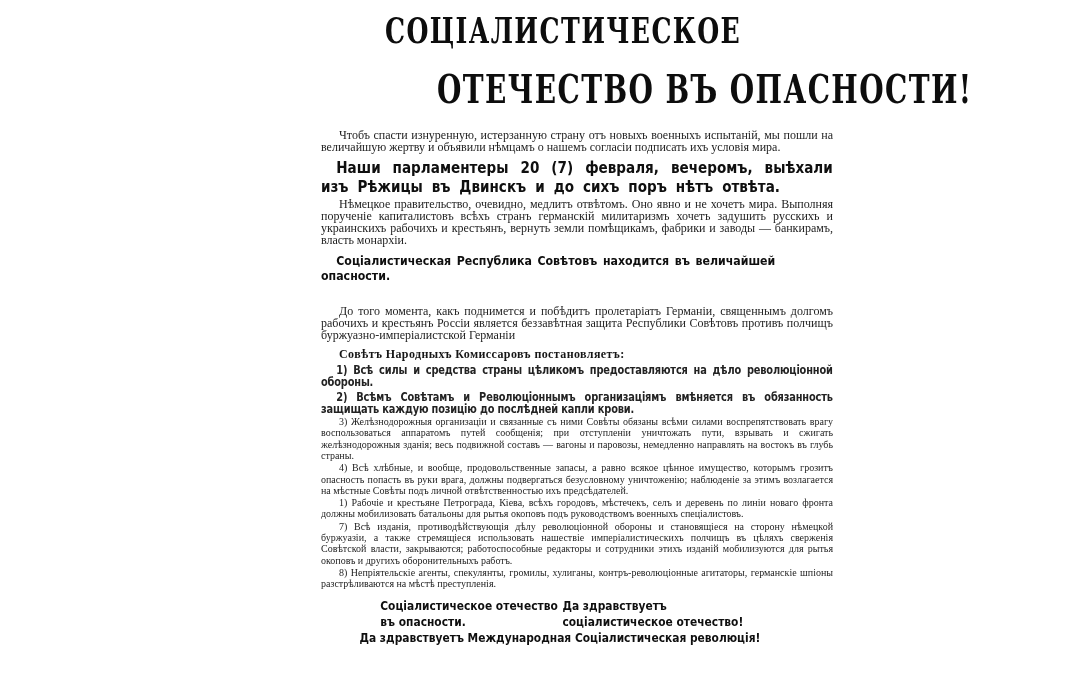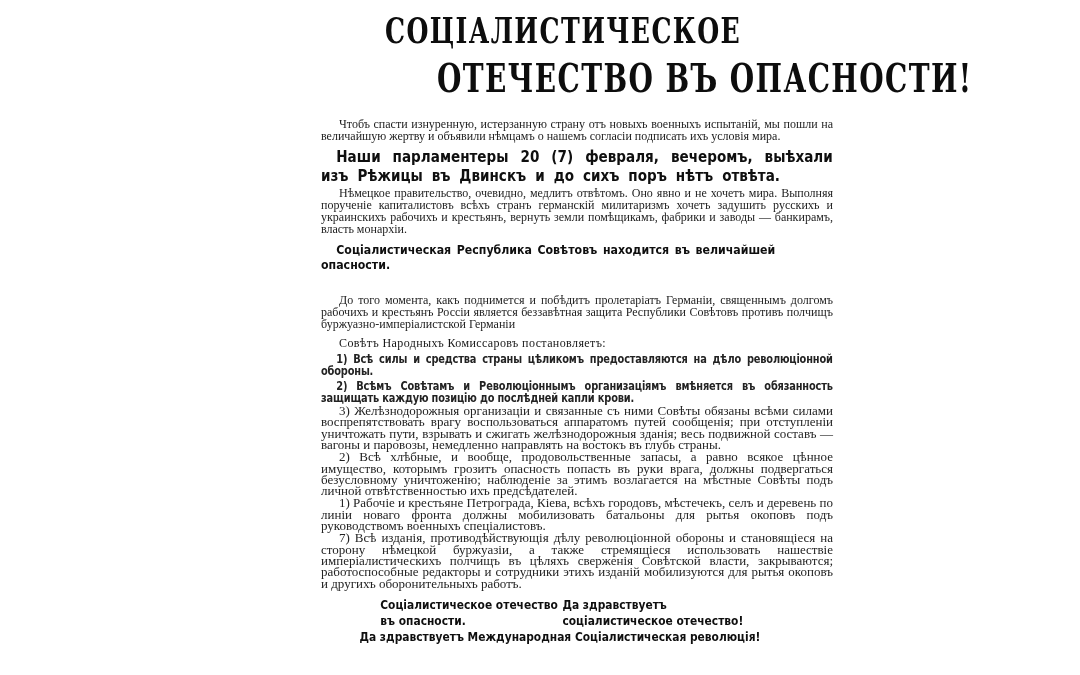--- a/index.html
+++ b/index.html
@@ -14,21 +14,21 @@
   
   .title { margin: 0; }
   .title-line {
     display: inline-block; white-space: nowrap;
     font-family: "DejaVu Serif", serif; font-weight: bold; color: #0d0d0d;
     transform: scaleX(0.70); transform-origin: left top; letter-spacing: 2px;
     line-height: 1;
   }
   .title-row1 { margin-left: 64px; }
   .title-row1 .title-line { font-size: 36px; }
-  .title-row2 { margin-left: 116px; margin-top: 7px; }
+  .title-row2 { margin-left: 116px; margin-top: 18px; }
   .title-row2 .title-line { font-size: 40px; }
   
   .p-small {
     font-size: 12px; line-height: 12.3px; text-align: justify;
     text-indent: 18px; margin: 0; color: #222;
   }
   .p-first { margin-top: 18px; }
   
   .cond {
     width: 118%; transform: scaleX(0.847); transform-origin: left top;
@@ -36,27 +36,27 @@
   }
   .p-display {
     font-size: 16px; line-height: 19px; text-align: justify;
     text-indent: 18px; margin: 4px 0 2px 0; word-spacing: 5px;
   }
   .p-republic {
     font-size: 13px; line-height: 15px; text-indent: 18px;
     margin: 6px 0 0 0; word-spacing: 2px;
   }
   .p-decree-heading {
-    font-family: "Liberation Serif", serif; font-weight: normal;
+    font-family: "Liberation Serif", serif; font-weight: bold;
     font-size: 12px; line-height: 13px; text-indent: 18px;
     letter-spacing: 0.4px; margin: 6px 0 0 0; color: #161616;
   }
   
   .item {
-    font-size: 13px; line-height: 11.3px; text-align: justify;
+    font-size: 10px; line-height: 11.3px; text-align: justify;
     text-indent: 18px; margin: 0 0 1px 0; color: #232323;
   }
   .item-bold {
     font-size: 11.6px; line-height: 12.1px; margin: 3px 0 1px 0;
     letter-spacing: -0.2px;
   }
   
   .closing-block { margin-top: 8px; font-size: 12.6px; line-height: 16px; }
   .closing-row {
     display: flex; justify-content: space-between;
@@ -95,23 +95,24 @@
 
     <p class="cond p-republic">Соціалистическая Республика Совѣтовъ находится въ величайшей опасности.</p>
 
     <p class="p-small" style="margin-top:22px;">До того момента, какъ поднимется и побѣдитъ пролетаріатъ Германіи, священнымъ долгомъ рабочихъ и крестьянъ Россіи является беззавѣтная защита Республики Совѣтовъ противъ полчищъ буржуазно-имперіалистской Германіи</p>
 
     <p class="p-decree-heading">Совѣтъ Народныхъ Комиссаровъ постановляетъ:</p>
 
     <p class="cond item item-bold">1) Всѣ силы и средства страны цѣликомъ предоставляются на дѣло революціонной обороны.</p>
     <p class="cond item item-bold">2) Всѣмъ Совѣтамъ и Революціоннымъ организаціямъ вмѣняется въ обязанность защищать каждую позицію до послѣдней капли крови.</p>
     <p class="item">3) Желѣзнодорожныя организаціи и связанные съ ними Совѣты обязаны всѣми силами воспрепятствовать врагу воспользоваться аппаратомъ путей сообщенія; при отступленіи уничтожать пути, взрывать и сжигать желѣзнодорожныя зданія; весь подвижной составъ — вагоны и паровозы, немедленно направлять на востокъ въ глубь страны.</p>
-    <p class="item">2) Всѣ хлѣбные, и вообще, продовольственные запасы, а равно всякое цѣнное имущество, которымъ грозитъ опасность попасть въ руки врага, должны подвергаться безусловному уничтоженію; наблюденіе за этимъ возлагается на мѣстные Совѣты подъ личной отвѣтственностью ихъ предсѣдателей.</p>
+    <p class="item">4) Всѣ хлѣбные, и вообще, продовольственные запасы, а равно всякое цѣнное имущество, которымъ грозитъ опасность попасть въ руки врага, должны подвергаться безусловному уничтоженію; наблюденіе за этимъ возлагается на мѣстные Совѣты подъ личной отвѣтственностью ихъ предсѣдателей.</p>
     <p class="item">1) Рабочіе и крестьяне Петрограда, Кіева, всѣхъ городовъ, мѣстечекъ, селъ и деревень по линіи новаго фронта должны мобилизовать батальоны для рытья окоповъ подъ руководствомъ военныхъ спеціалистовъ.</p>
     <p class="item">7) Всѣ изданія, противодѣйствующія дѣлу революціонной обороны и становящіеся на сторону нѣмецкой буржуазіи, а также стремящіеся использовать нашествіе имперіалистическихъ полчищъ въ цѣляхъ сверженія Совѣтской власти, закрываются; работоспособные редакторы и сотрудники этихъ изданій мобилизуются для рытья окоповъ и другихъ оборонительныхъ работъ.</p>
+    <p class="item">8) Непріятельскіе агенты, спекулянты, громилы, хулиганы, контръ-революціонные агитаторы, германскіе шпіоны разстрѣливаются на мѣстѣ преступленія.</p>
 
     <div class="cond closing-block">
       <div class="closing-row">
         <span>Соціалистическое отечество въ опасности.</span>
         <span>Да здравствуетъ соціалистическое отечество!</span>
       </div>
       <div class="closing-center">Да здравствуетъ Международная Соціалистическая революція!</div>
     </div>
 
     <p class="signature">Совѣтъ Народныхъ Комиссаровъ.</p>

